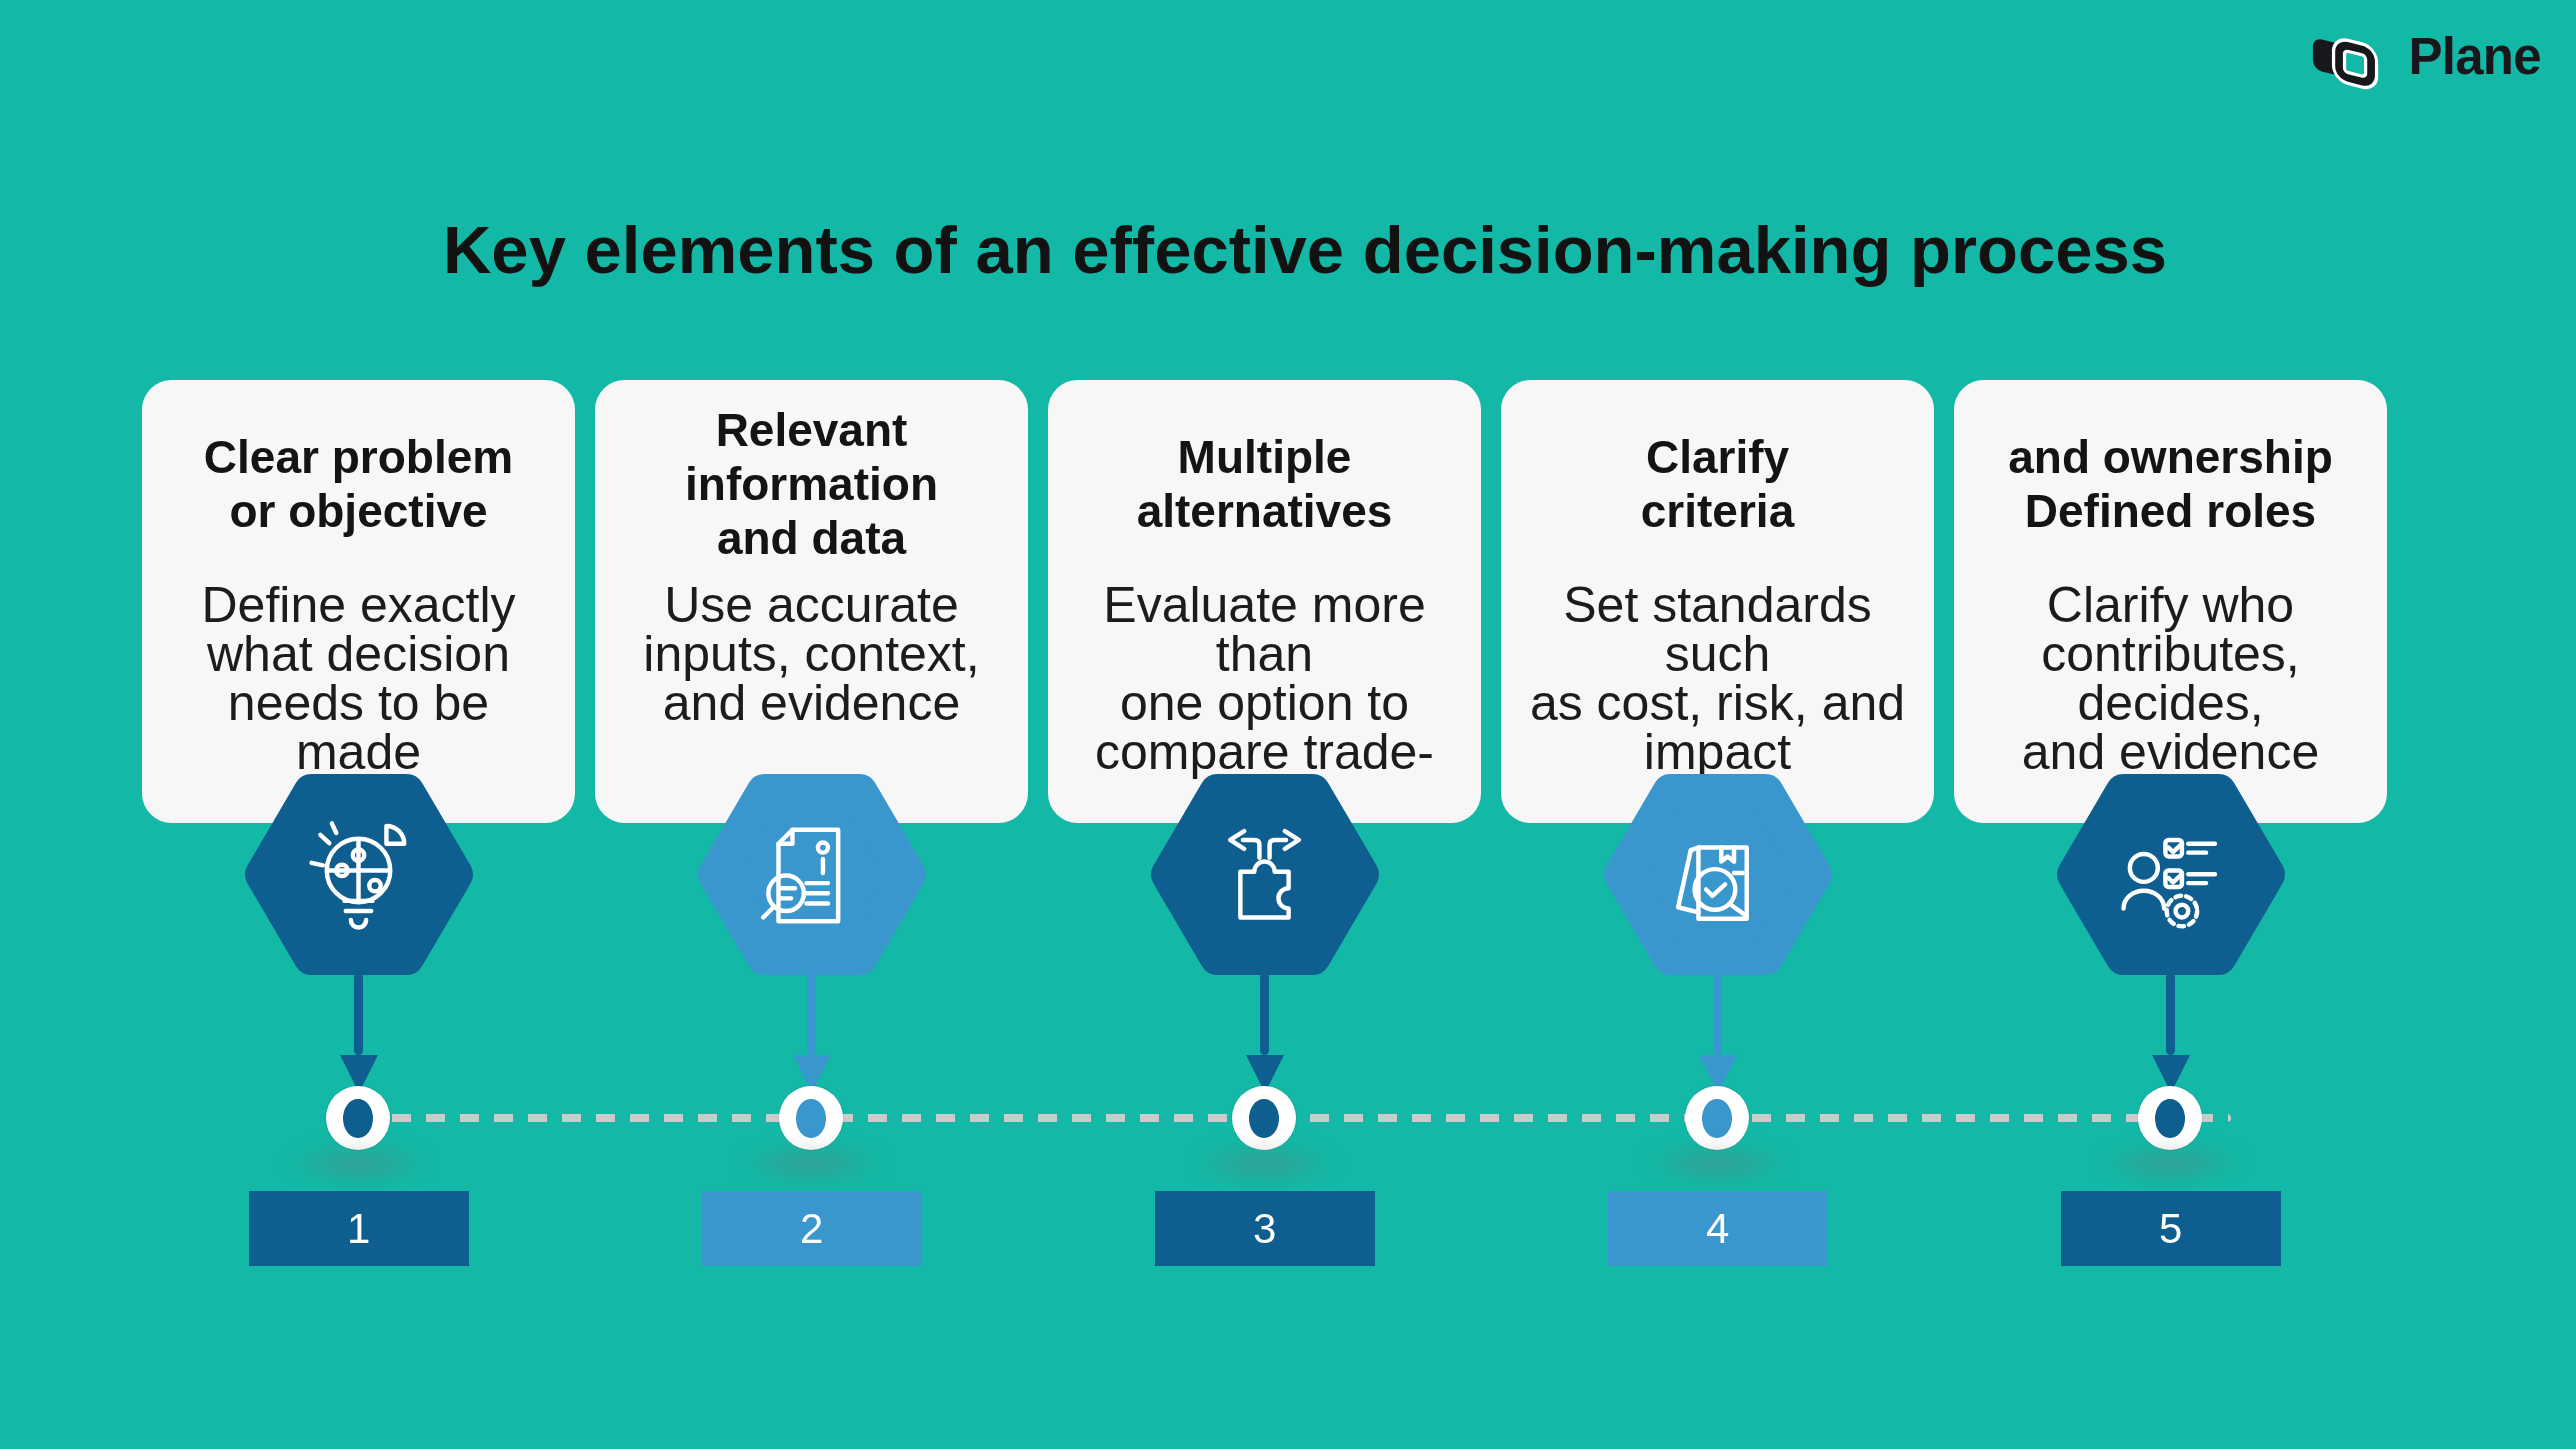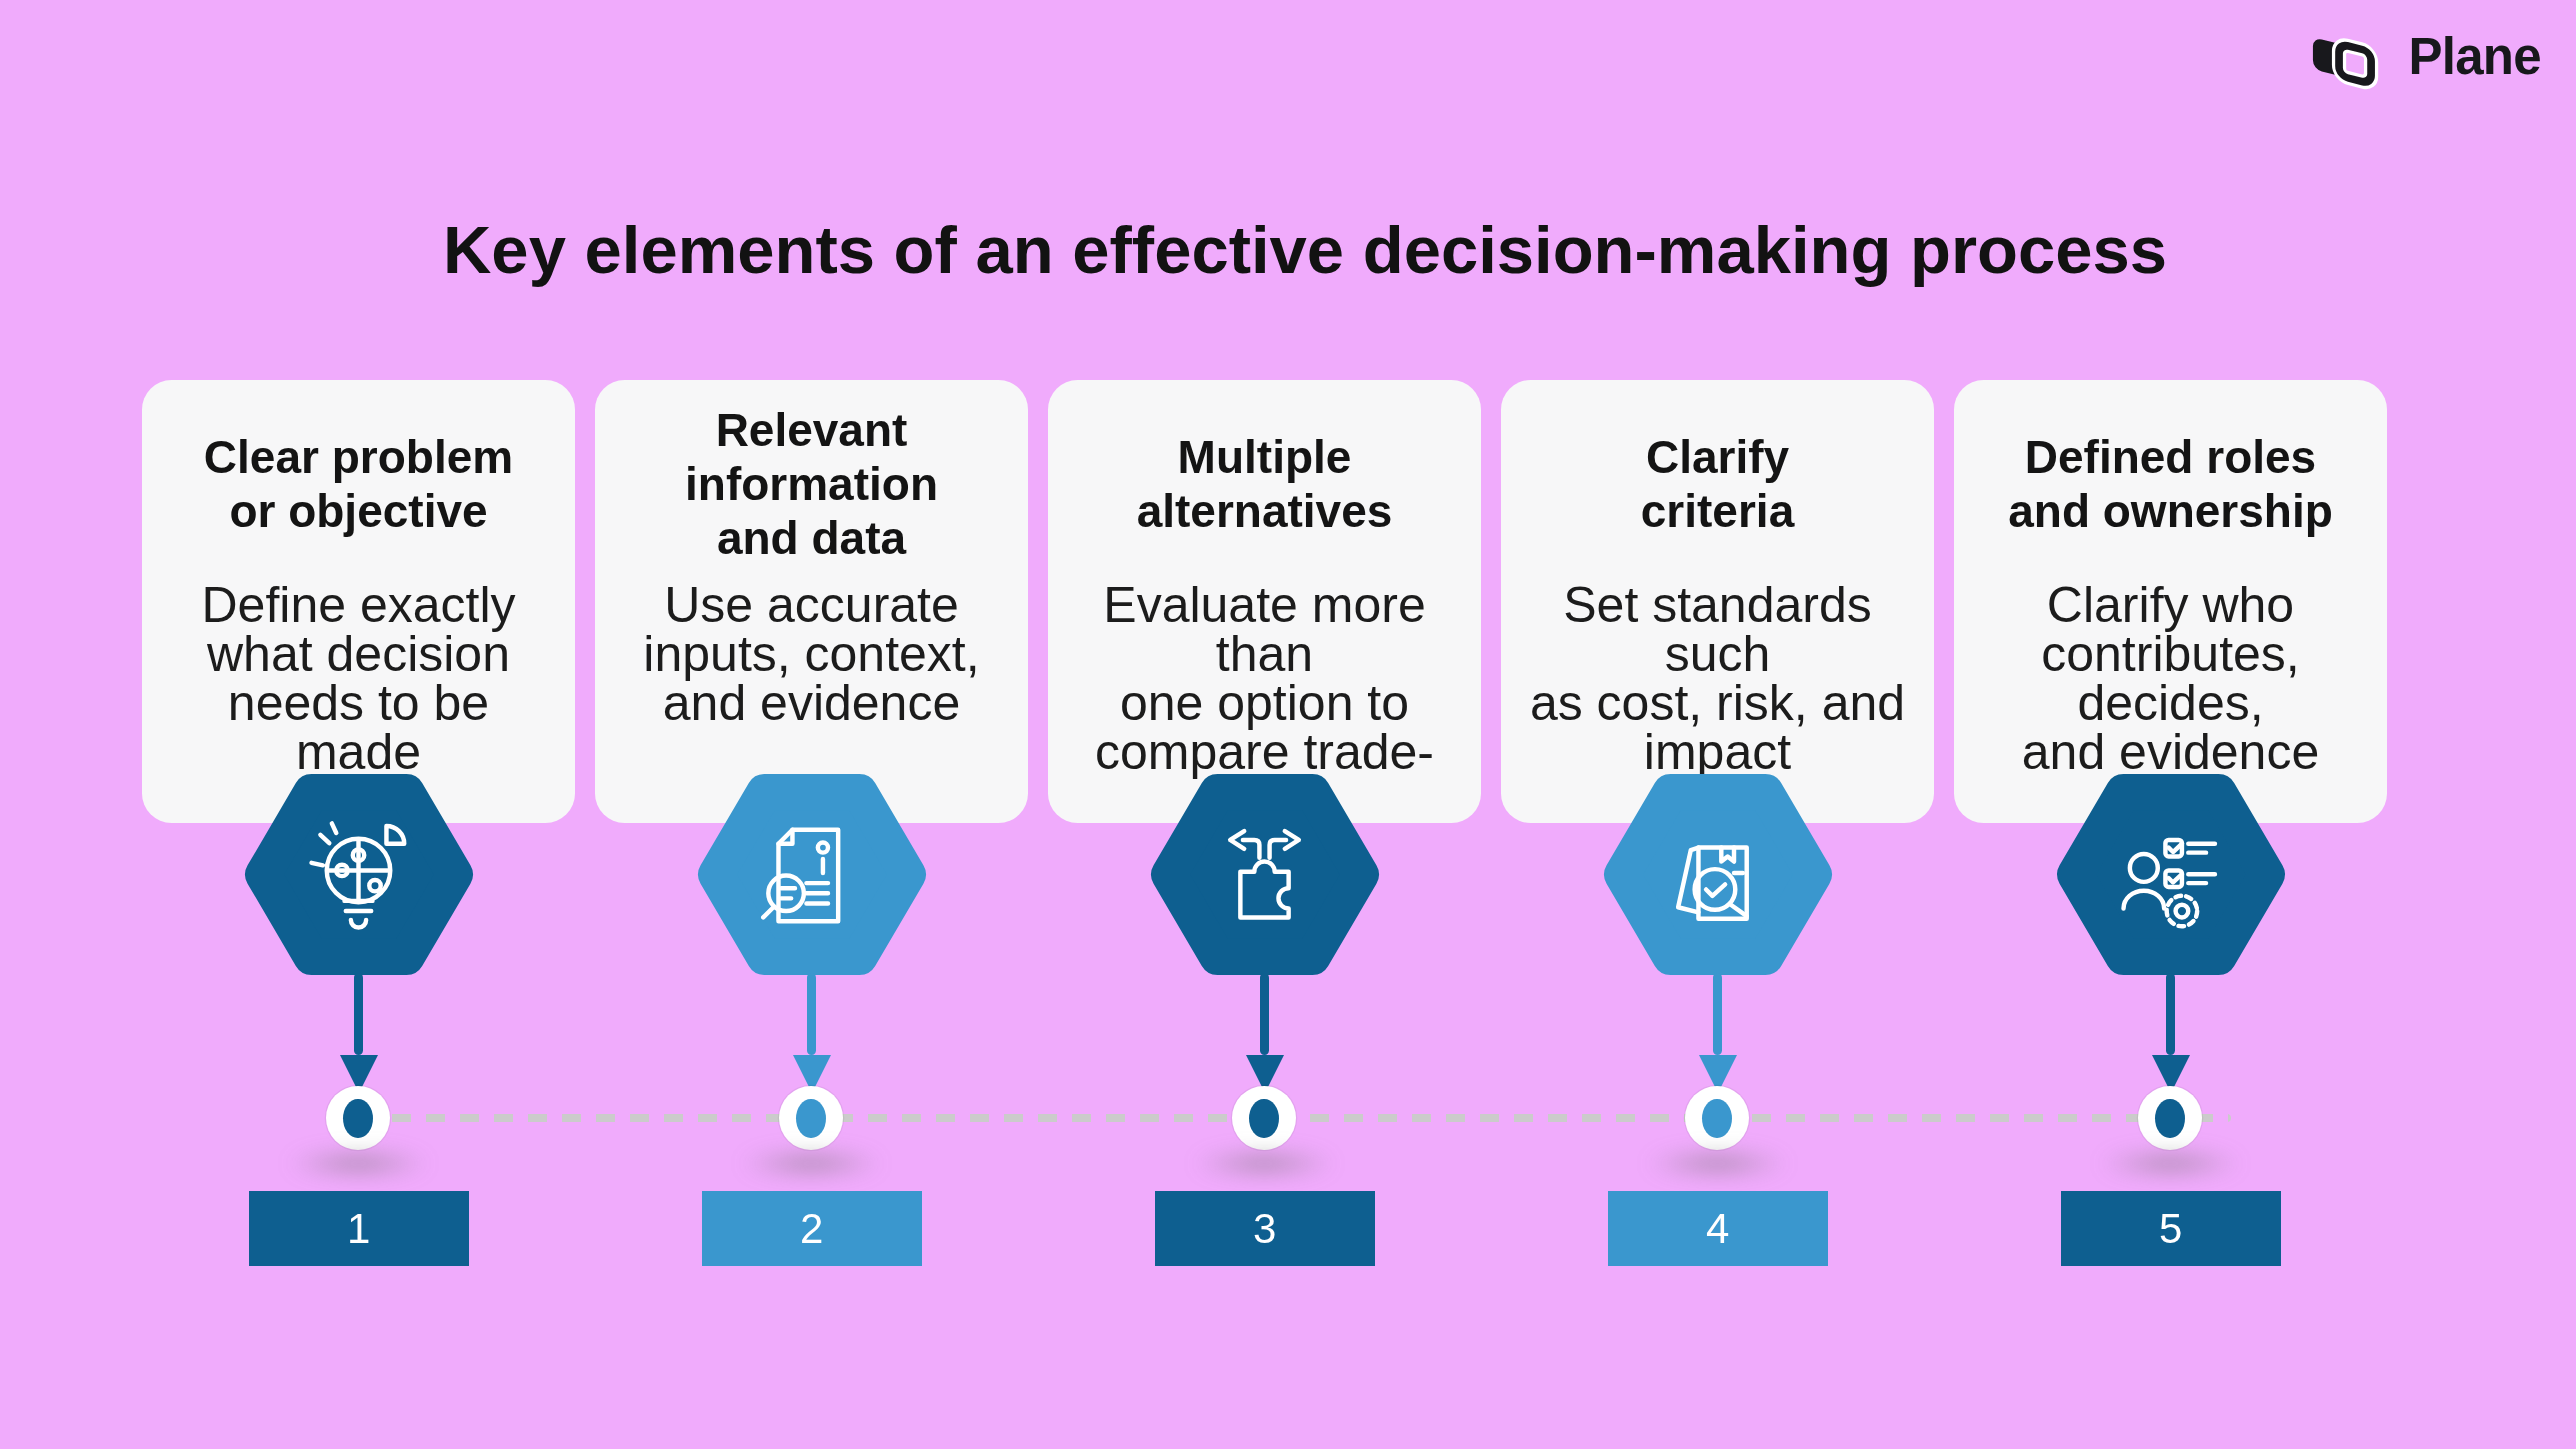--- a/index.html
+++ b/index.html
@@ -1,17 +1,17 @@
 <!DOCTYPE html>
 <html style="--dark-blue: #0e5f90; --light-blue: #3a97ce; --card-bg: #f7f7f8; --dash-gray: #cbcbcb; --body-text: #1c1c1c; --logo-color: #18181c; --title-color: #121212;font-size:10.7px"><head>
 <meta charset="utf-8">
 <style>
   html,body{margin:0;padding:0;background:#fff;}
   .canvas{
-    position:relative;width:2576px;height:1449px;background:#f0abfc;overflow:hidden;
+    position:relative;width:2576px;height:1449px;background:#14b8a6;overflow:hidden;
     font-family:"Liberation Sans",sans-serif;color:#1c1c1c;
   }
   
   .logo{position:absolute;top:23px;right:35px;display:flex;align-items:center;gap:12px;}
   .logo-mark{width:89px;height:67px;}
   .logo-text{font-size:51px;font-weight:700;letter-spacing:-0.7px;color:var(--logo-color,#18181c);}
   
   .title{
     position:absolute;top:211px;left:152px;width:2306px;text-align:center;
     font-size:67px;font-weight:600;letter-spacing:0;color:var(--title-color,#121212);
@@ -230,22 +230,22 @@
       </div>
       <div class="dot-shadow"></div>
       <div class="number-box">
         <span>4</span>
       </div>
     </div>
 
     <div class="column tone-dark">
       <div class="card">
         <div class="card-heading">
+          <span>and ownership</span>
           <span>Defined roles</span>
-          <span>and ownership</span>
         </div>
         <div class="card-body">
           <span>Clarify who</span>
           <span>contributes, decides,</span>
           <span>and evidence</span>
         </div>
       </div>
       <div class="hexagon">
         <svg class="hex-shape" viewBox="0 0 340 300">
           <polygon points="27,150 99,27 241,27 313,150 241,273 99,273" fill="currentColor" stroke="currentColor" stroke-width="54" stroke-linejoin="round"></polygon>

